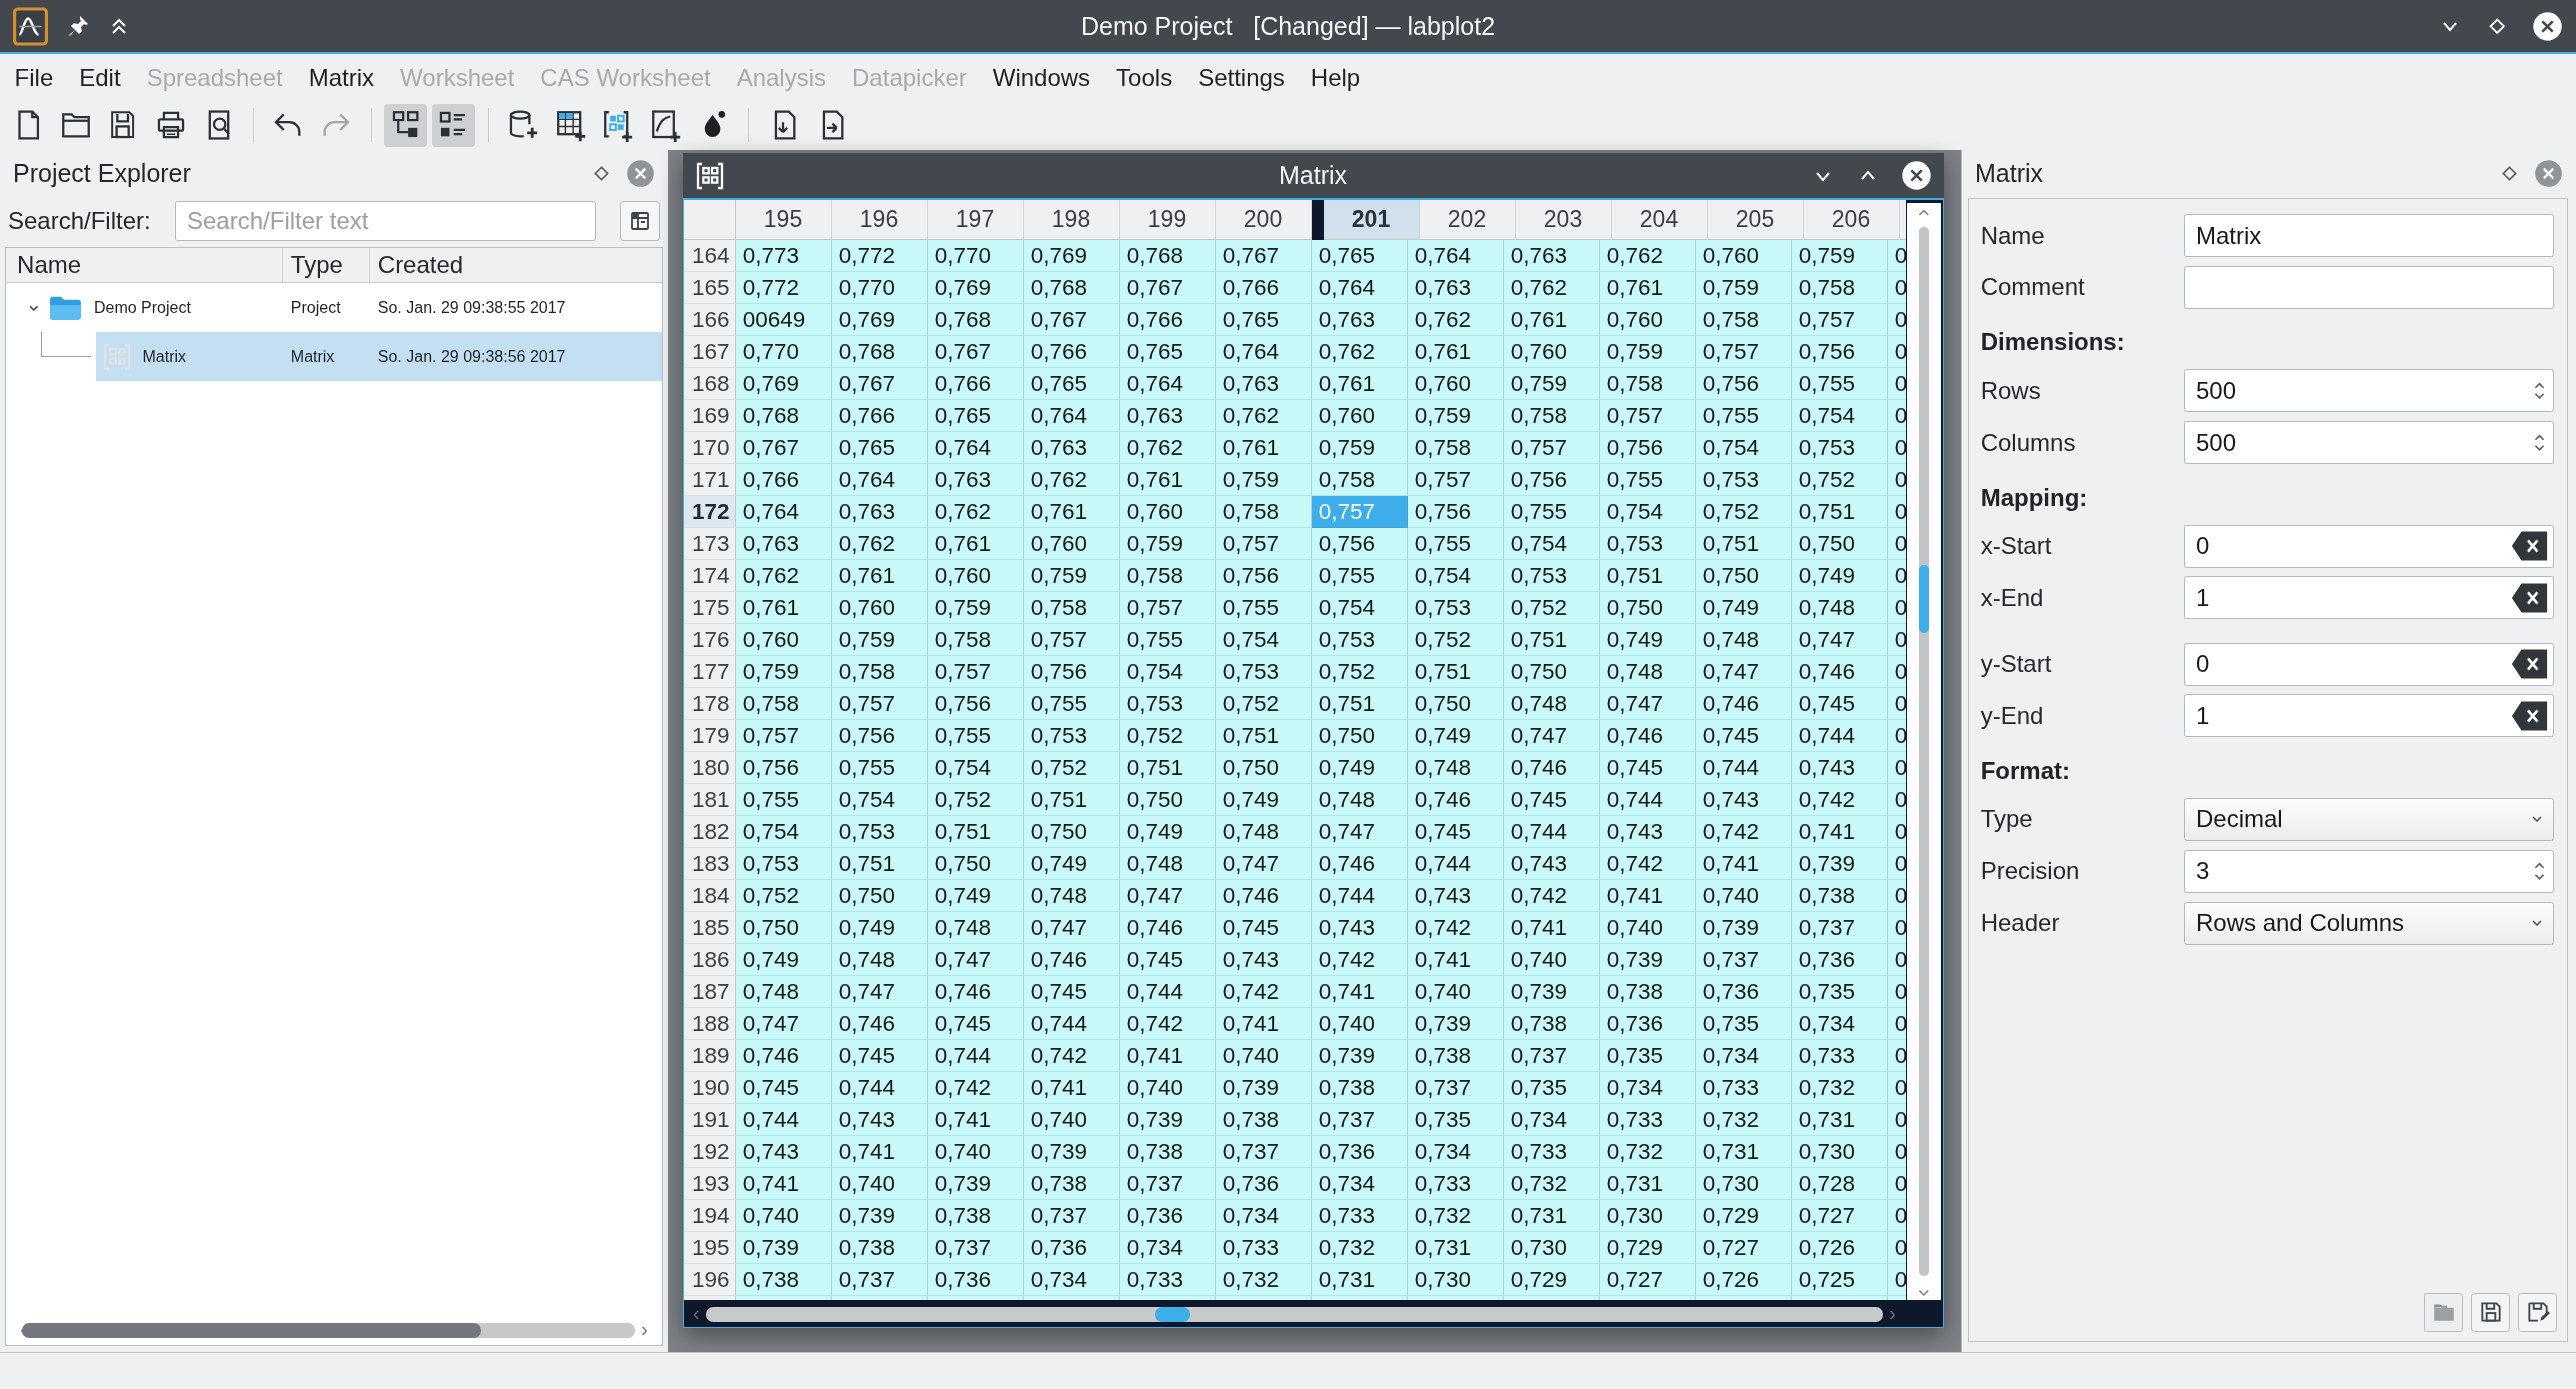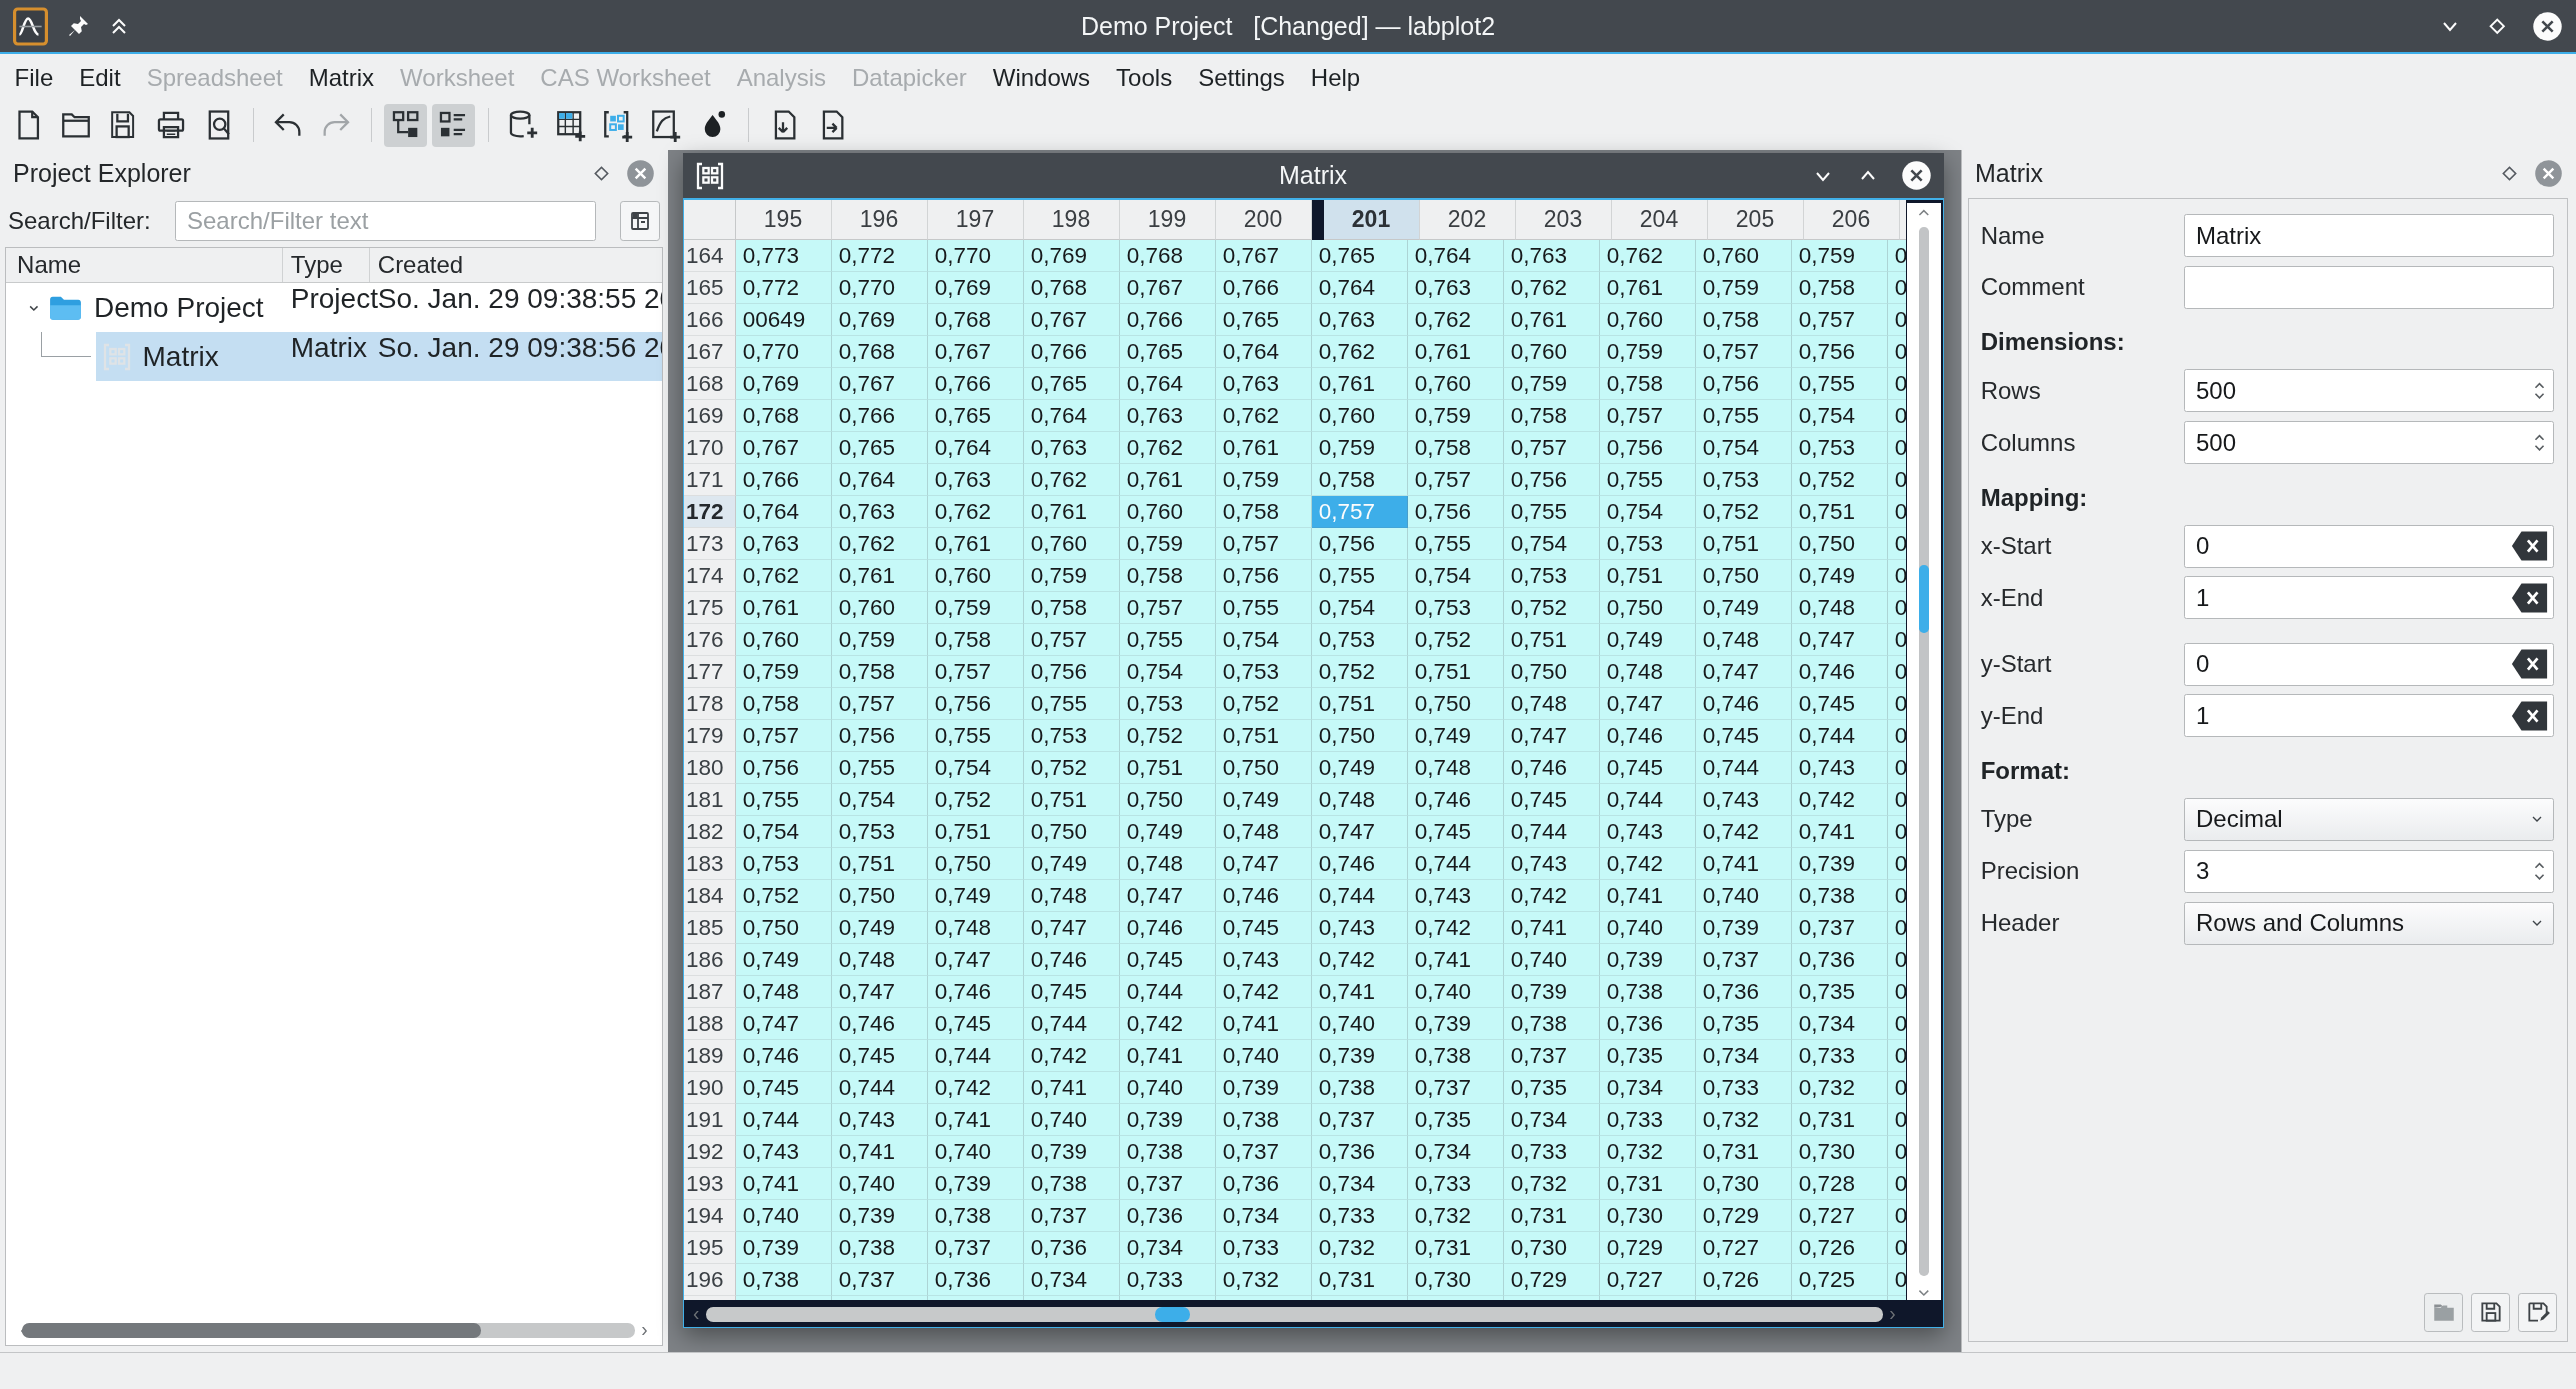--- a/index.html
+++ b/index.html
@@ -45,21 +45,21 @@
     font-family:inherit;font-size:24px;padding:0 11.3px;color:#17191b;}
   .search-input::placeholder{color:#9ba0a3;}
   .sbtn{width:40px;height:40px;border:0.8px solid #b6b9bb;border-radius:3.2px;background:#f5f6f7;
     display:flex;align-items:center;justify-content:center;}
   .ld-table{position:absolute;left:4.8px;right:4.8px;top:97px;bottom:6.4px;background:#fff;border:0.8px solid #bbbdbf;overflow:hidden;}
   .lt-head{height:35px;display:flex;background:#eff0f1;border-bottom:0.8px solid #c8cacb;font-size:24px;color:#26292c;}
   .lt-h{display:flex;align-items:center;border-right:0.8px solid #d0d2d3;padding-left:8px;}
   .lt-h.name{width:277px;padding-left:11.3px;}
   .lt-h.type{width:87px;}
   .lt-h.created{flex:1;border-right:none;}
-  .tree-row{height:49px;display:flex;align-items:flex-start;font-size:28px;color:#1f2326;position:relative;}
+  .tree-row{height:49px;display:flex;align-items:center;font-size:16px;color:#1f2326;position:relative;}
   .tree-row.selected::before{content:"";position:absolute;left:90px;right:0;top:0;bottom:0;background:#c4def2;}
   .tr-name{width:277px;display:flex;align-items:center;position:relative;height:100%;overflow:hidden;}
   .tr-type{width:87px;padding-left:8px;position:relative;}
   .tr-created{flex:1;padding-left:8px;position:relative;white-space:nowrap;overflow:hidden;}
   .twisty{margin-left:14.5px;width:27px;display:flex;justify-content:center;}
   .branch{position:absolute;left:35px;top:-13px;width:50px;height:38px;
     border-left:1.6px solid #9aa0a4;border-bottom:1.6px solid #9aa0a4;}
   .ld-scroll{position:absolute;left:9.7px;right:9.7px;bottom:6.4px;height:16px;display:flex;align-items:center;}
   .ld-track{position:absolute;left:17.7px;right:17.7px;top:0.8px;height:14.5px;background:#c6c8c9;border-radius:7.2px;}
   .ld-thumb{position:absolute;left:1%;width:72%;top:0.8px;height:14.5px;background:#74787c;border-radius:7.2px;}
@@ -76,21 +76,21 @@
     border:1.6px solid #41b0e8;border-top:2.4px solid #41b0e8;overflow:hidden;}
   .mx-grid{position:absolute;left:0;top:0;right:37px;bottom:27px;overflow:hidden;}
   .mx-headrow{display:flex;height:40px;}
   .corner{width:52px;background:#eff0f1;border-right:0.8px solid #c6c8c9;border-bottom:0.8px solid #c6c8c9;}
   .colh{width:96px;display:flex;align-items:center;justify-content:center;font-size:23px;color:#3a3e42;
     background:#eff0f1;border-right:0.8px solid #d2d4d5;border-bottom:0.8px solid #c6c8c9;}
   .colh.sel{background:#d0e1ed;font-weight:bold;color:#2c3136;margin-left:12px;}
   .colh.partial{flex:1;border-right:none;}
   .mrow{display:flex;height:32px;}
   .rowh{width:52px;background:#eff0f1;border-right:0.8px solid #c6c8c9;border-bottom:0.8px solid #dcdedf;
-    display:flex;align-items:center;justify-content:flex-end;padding-right:11px;font-size:22.5px;color:#3b4045;}
+    display:flex;align-items:center;justify-content:flex-end;padding-right:5px;font-size:22.5px;color:#3b4045;}
   .rowh.sel{font-weight:bold;background:#dde7ef;color:#24282c;}
   .mcell{width:96px;background:#c6f9f8;border-right:0.8px solid rgba(110,120,124,.28);
     border-bottom:0.8px solid rgba(110,120,124,.16);display:flex;align-items:center;
     padding-left:7.2px;font-size:22.5px;color:#17191b;overflow:hidden;white-space:nowrap;}
   .mcell.sel{background:#3daee9;color:#fcfcfc;}
   .mcell.partial{flex:1;border-right:none;}
   .vsb{position:absolute;top:2.4px;right:1.6px;bottom:27px;width:34px;background:#fff;}
   .vsb-groove{position:absolute;left:12px;top:24px;bottom:24px;width:9.7px;background:#c2c4c6;border-radius:4.8px;}
   .vsb-thumb{position:absolute;left:12px;top:362px;height:68px;width:9.7px;background:#3daee9;border-radius:4.8px;}
   .vsb-ch{position:absolute;left:0;width:100%;display:flex;justify-content:center;color:#7d8184;}

